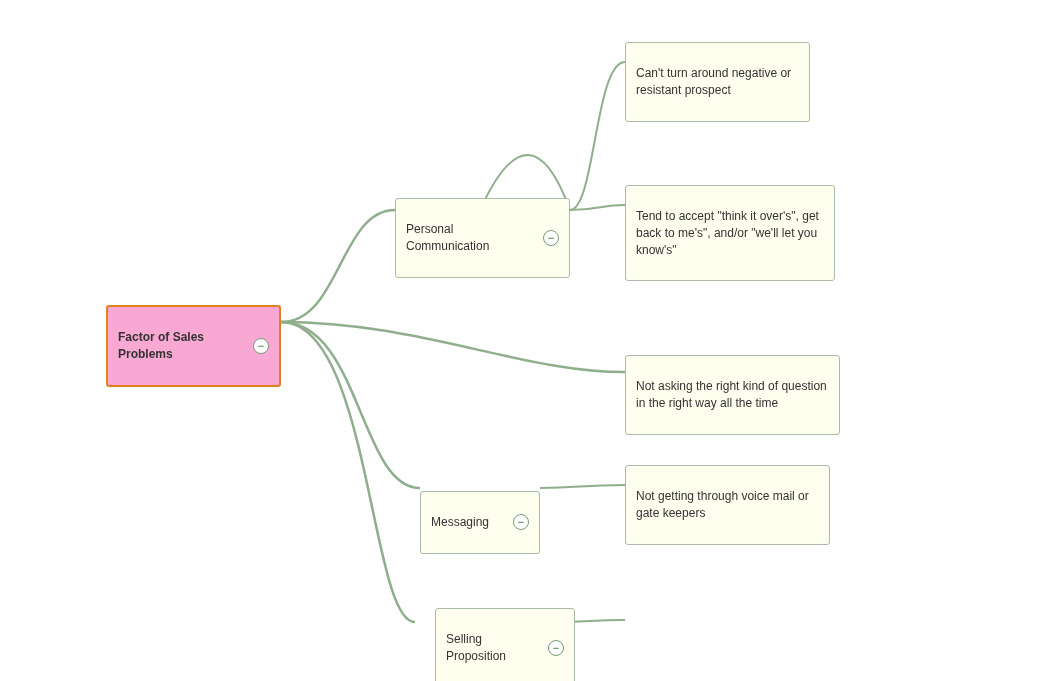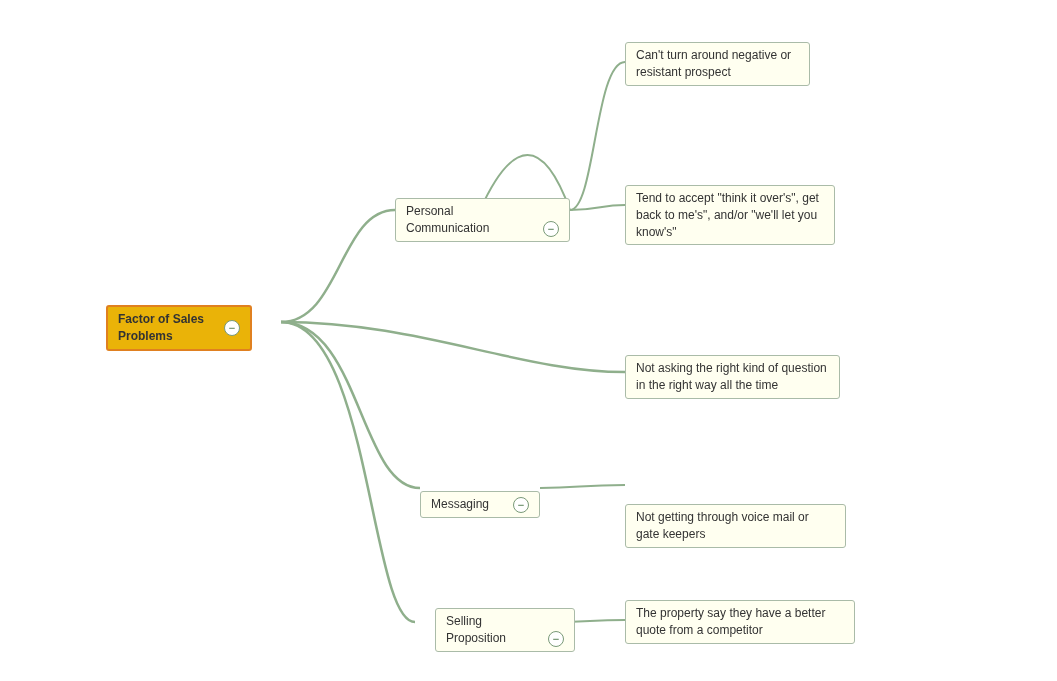--- a/index.html
+++ b/index.html
@@ -23,44 +23,43 @@
     svg.connections {
       position: absolute;
       top: 0; left: 0;
       width: 1057px;
       height: 681px;
       pointer-events: none;
     }
 
     .node {
       position: absolute;
-      padding: 4px 10px;
+      padding: 22px 10px;
       border-radius: 3px;
       font-size: 12px;
       line-height: 1.4;
       display: flex;
       align-items: center;
       gap: 4px;
     }
 
     .node-root {
-      background: #eab308;
+      background: #f9a8d4;
       border: 2px solid #e08020;
       color: #333;
       font-weight: bold;
       left: 106px;
       top: 305px;
-      width: 146px;
+      width: 175px;
     }
 
     .node-branch {
       background: #fffff0;
       border: 1px solid #aabba8;
       color: #333;
-      align-items: flex-end;
     }
 
     .node-personal-comm {
       left: 395px;
       top: 198px;
       width: 175px;
     }
 
     .node-messaging {
       left: 420px;
@@ -98,22 +97,21 @@
     .node-leaf-3 {
       left: 625px;
       top: 355px;
       width: 215px;
       justify-content: flex-end;
     }
 
     .node-leaf-4 {
       left: 625px;
       top: 465px;
-      width: 221px;
-      margin-top: 39px;
+      width: 205px;
     }
 
     .node-leaf-5 {
       left: 625px;
       top: 600px;
       width: 230px;
     }
 
     .collapse-btn {
       display: inline-block;
@@ -190,17 +188,14 @@
   </div>
 
   <div class="node node-leaf node-leaf-3">
     <span class="node-label">Not asking the right kind of question in the right way all the time</span>
   </div>
 
   <div class="node node-leaf node-leaf-4">
     <span class="node-label">Not getting through voice mail or gate keepers</span>
   </div>
 
-  <div class="node node-leaf node-leaf-5">
-    <span class="node-label">The property say they have a better quote from a competitor</span>
-  </div>
 
 </div>
 
 </body></html>

